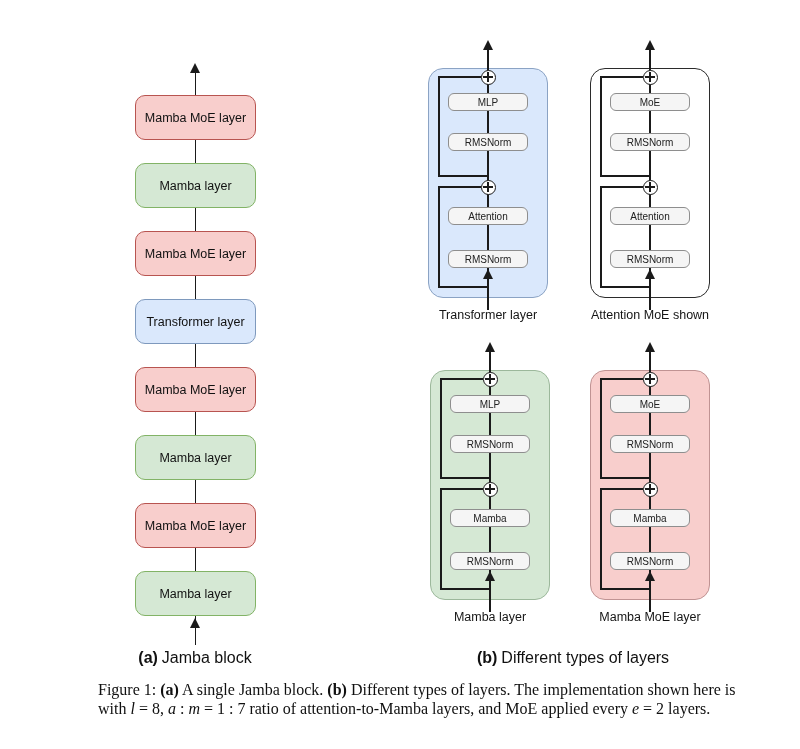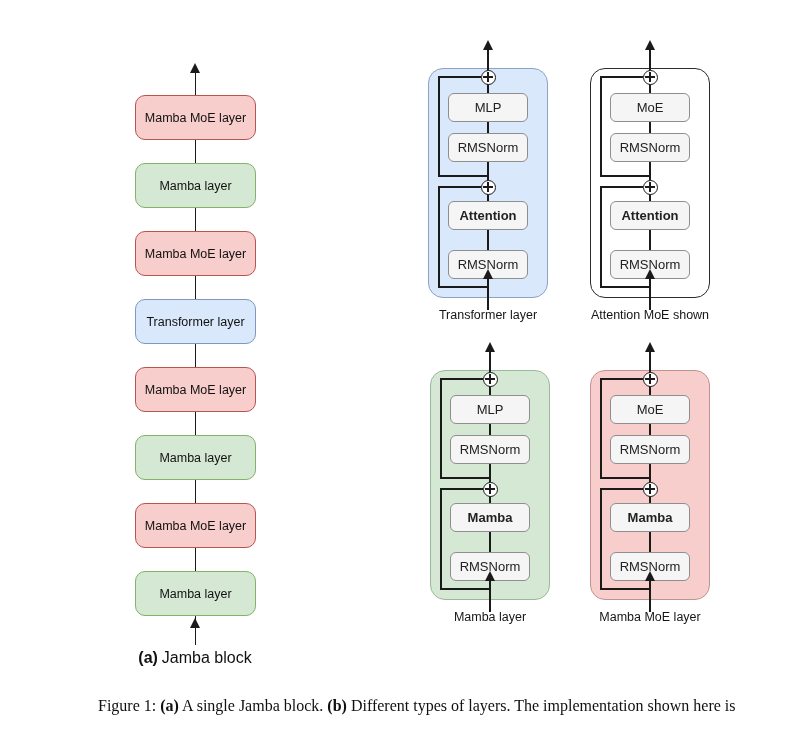--- a/index.html
+++ b/index.html
@@ -42,40 +42,40 @@
   .theme-red   .d-box { background:var(--red-fill,#f8cecc);   border:1px solid var(--cont-red,#c09393); }
   .d-main-line { left:59.25px; top:6px; height:264px; }
   .d-arrow-top { left:55px; top:0; }
   .d-arrow-bottom { left:55px; top:229px; }
   .res-v1 { left:10px; top:37px;  height:99px;  width:1.5px; position:absolute; background:var(--line,#1a1a1a); }
   .res-v2 { left:10px; top:147px; height:100px; width:1.5px; position:absolute; background:var(--line,#1a1a1a); }
   .res-h1a { left:10px; top:36.25px;  width:43px; }
   .res-h1b { left:10px; top:135.25px; width:50px; }
   .res-h2a { left:10px; top:146.25px; width:43px; }
   .res-h2b { left:10px; top:246.25px; width:50px; }
-  .block { position:absolute; left:20px; width:80px; height:29px; box-sizing:border-box;
+  .block { position:absolute; left:20px; width:80px; height:18px; box-sizing:border-box;
       background:var(--block-fill,#f5f5f5); border:1px solid var(--block-stroke,#8e8e8e);
       border-radius:6px; display:flex; align-items:center; justify-content:center;
-      font-size:13px; color:#222; }
-  .bpos1 { top:53px; } .bpos2 { top:93px; } .bpos3 { top:161px;font-weight:bold; } .bpos4 { top:210px; }
+      font-size:10px; color:#222; }
+  .bpos1 { top:53px; } .bpos2 { top:93px; } .bpos3 { top:167px; } .bpos4 { top:210px; }
   .op1 { left:52.5px; top:29.5px; } .op2 { left:52.5px; top:139.5px; }
   .d-label { position:absolute; left:-20px; top:268px; width:160px; text-align:center;
       font-size:12.5px; color:#151515; white-space:nowrap; }
 
   
   .subcap { position:absolute; font-size:16px; color:#111; text-align:center; white-space:nowrap; }
   .subcap b { font-weight:bold; }
   .subcap span { margin-left:4px; }
   .subcap-a { left:95px; top:649px; width:200px; }
   .subcap-b { left:423px; top:649px; width:300px; }
 
   
   .fig-caption { position:absolute; left:98px; top:680px; width:620px;
       font-family:"Liberation Serif", serif; font-size:16px; line-height:19px; color:#101010; }
-  .cap-line { white-space:nowrap;margin-top:16px; }
+  .cap-line { white-space:nowrap; }
   .cap-b { font-weight:bold; }
   .cap-i { font-style:italic; }
 </style>
 </head>
 <body>
 
 <div class="stage">
 
   <section class="panel-a">
     <div class="vline main-line"></div>
@@ -168,18 +168,22 @@
     <div class="oplus op1"></div>
     <div class="oplus op2"></div>
     <div class="arrowhead d-arrow-top"></div>
     <div class="arrowhead d-arrow-bottom"></div>
     <div class="d-label">Mamba MoE layer</div>
   </div>
 
   <div class="subcap subcap-a">
     <b>(a)</b><span>Jamba block</span>
   </div>
+  <div class="subcap subcap-b">
+    <b>(b)</b><span>Different types of layers</span>
+  </div>
 
   <div class="fig-caption">
     <div class="cap-line"><span>Figure 1: </span><span class="cap-b">(a)</span><span> A single Jamba block. </span><span class="cap-b">(b)</span><span> Different types of layers. The implementation shown here is</span></div>
+    <div class="cap-line"><span>with </span><span class="cap-i">l</span><span> = 8, </span><span class="cap-i">a</span><span> : </span><span class="cap-i">m</span><span> = 1 : 7 ratio of attention-to-Mamba layers, and MoE applied every </span><span class="cap-i">e</span><span> = 2 layers.</span></div>
   </div>
 
 </div>
 
 </body></html>

